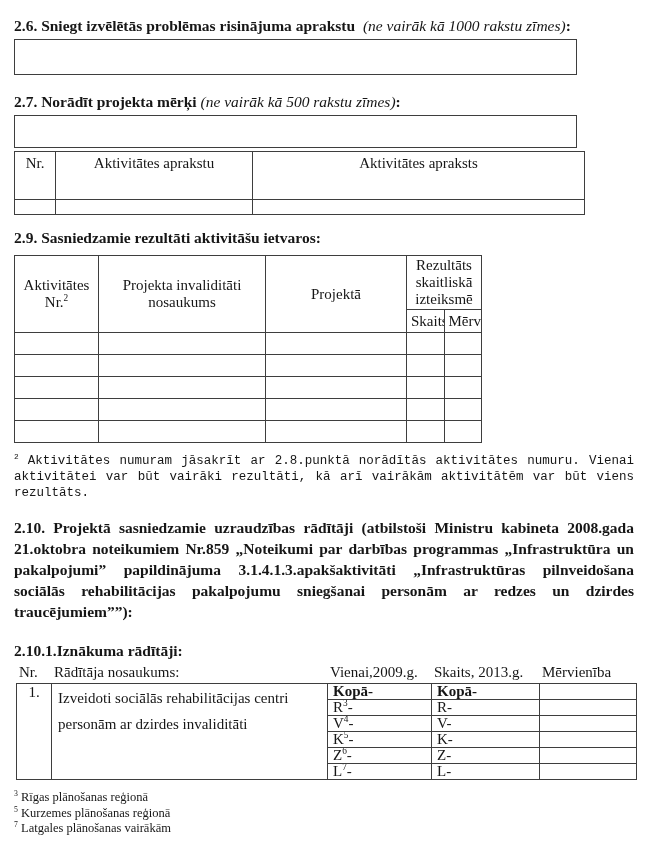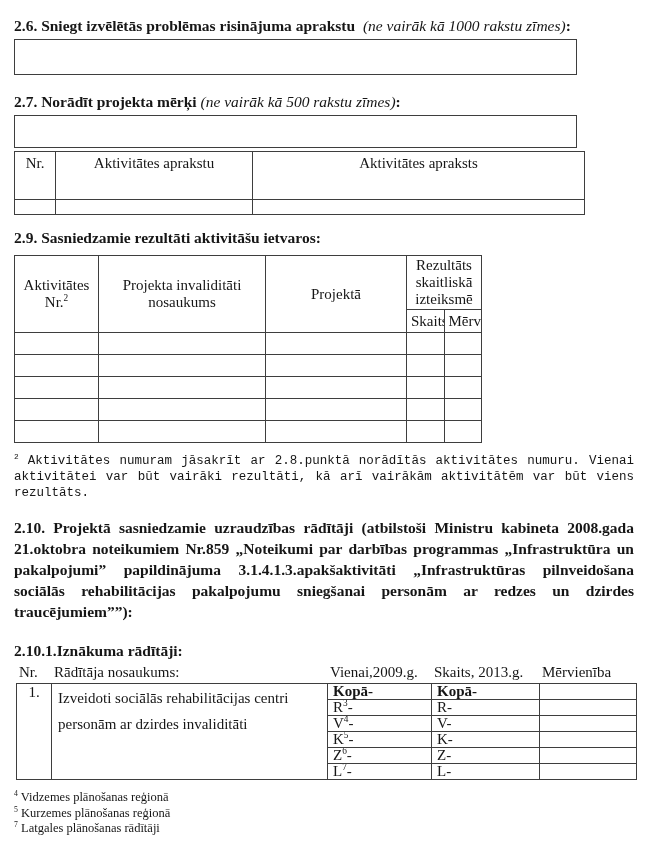--- a/index.html
+++ b/index.html
@@ -192,18 +192,18 @@
     </tr>
     <tr>
       <td><span>L</span><sup>7</sup><span>-</span></td>
       <td>L-</td>
       <td></td>
     </tr>
   </tbody>
     </table>
 
   <div class="footnotes">
-    <div class="fn"><sup>4</sup> <span>Vidzemes plānošanas reģionā</span></div>
+    <div class="fn"><sup>3</sup> <span>Rīgas plānošanas reģionā</span></div>
     <div class="fn"><sup>5</sup> <span>Kurzemes plānošanas reģionā</span></div>
-    <div class="fn"><sup>7</sup> <span>Latgales plānošanas rādītāji</span></div>
+    <div class="fn"><sup>7</sup> <span>Latgales plānošanas vairākām</span></div>
   </div>
 
 </div>
 
 </body></html>

